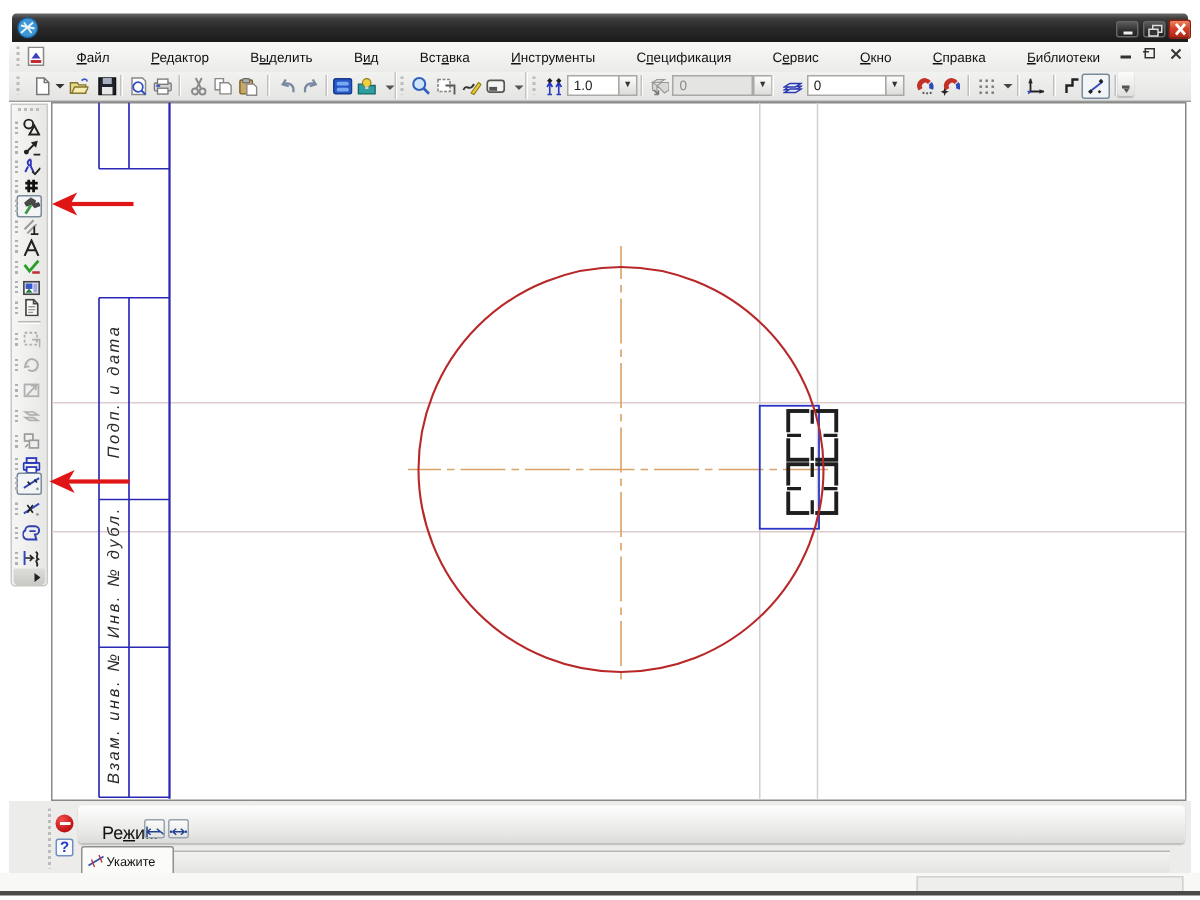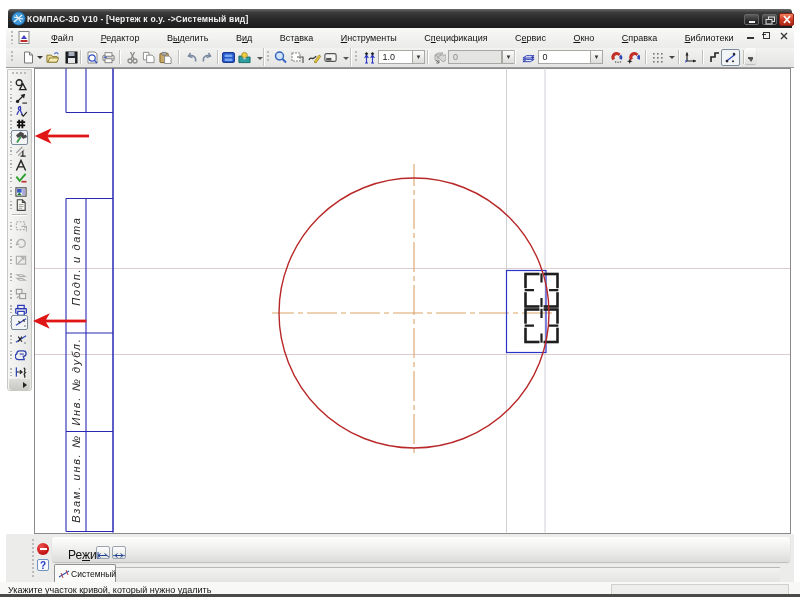--- a/index.html
+++ b/index.html
@@ -67,21 +67,20 @@
 </style>
 </head>
 <body>
 
 <div class="abs" id="titlebar">
   <svg class="abs" style="left:3px;top:2px" width="15" height="15" viewBox="0 0 15 15">
     <circle cx="7.5" cy="7.5" r="7" fill="#1a5f9e"></circle>
     <circle cx="7.5" cy="7.5" r="6.2" fill="#3e97d4"></circle>
     <path d="M3 11 L11 4 M5 4 L10 11 M3 6 L12 8" stroke="#eaf4fb" stroke-width="1.2" fill="none"></path>
   </svg>
-  <div class="abs" id="titletext">КОМПАС-3D V10 - [Чертеж к  о.у. -&gt;Системный вид]</div>
   <div class="abs tbtn" id="bt-min">
       <div style="position:absolute;left:4px;top:6px;width:6px;height:2px;background:#eee"></div>
     </div>
   <div class="abs tbtn" id="bt-max">
     <svg width="13" height="9" style="position:absolute;left:1px;top:1px" viewBox="0 0 13 9">
       <rect x="4.5" y="1" width="6" height="4.5" fill="none" stroke="#ddd" stroke-width="1"></rect>
       <rect x="2" y="3.5" width="6" height="4.5" fill="#333" stroke="#ddd" stroke-width="1"></rect>
     </svg>
   </div>
   <div class="abs tbtn" id="bt-close">
@@ -469,22 +468,21 @@
         <circle cx="11" cy="5.5" r="0.8" fill="#204090"></circle>
       </svg>
   </div>
   <div class="abs" id="tabrow">
     <div class="abs" id="tabstrip"></div>
     <div class="abs" id="trimtab">
       <svg width="12" height="10" style="position:absolute;left:3px;top:4px" viewBox="0 0 12 10">
         <path d="M1 8 L11 2" stroke="#3050b0" stroke-width="1.1"></path>
         <path d="M3 4 L5 9 M8 1 L10 6" stroke="#c03030" stroke-width="0.9"></path>
       </svg>
-      <span>Системный</span>
+      <span>Укажите</span>
     </div>
   </div>
 </div>
 
 <div class="abs" id="statusbar">
-  <div id="stattext">Укажите участок кривой, который нужно удалить</div>
   <div id="statpanel"></div>
 </div>
 <div class="abs" id="darkline"></div>
 
 </body></html>

